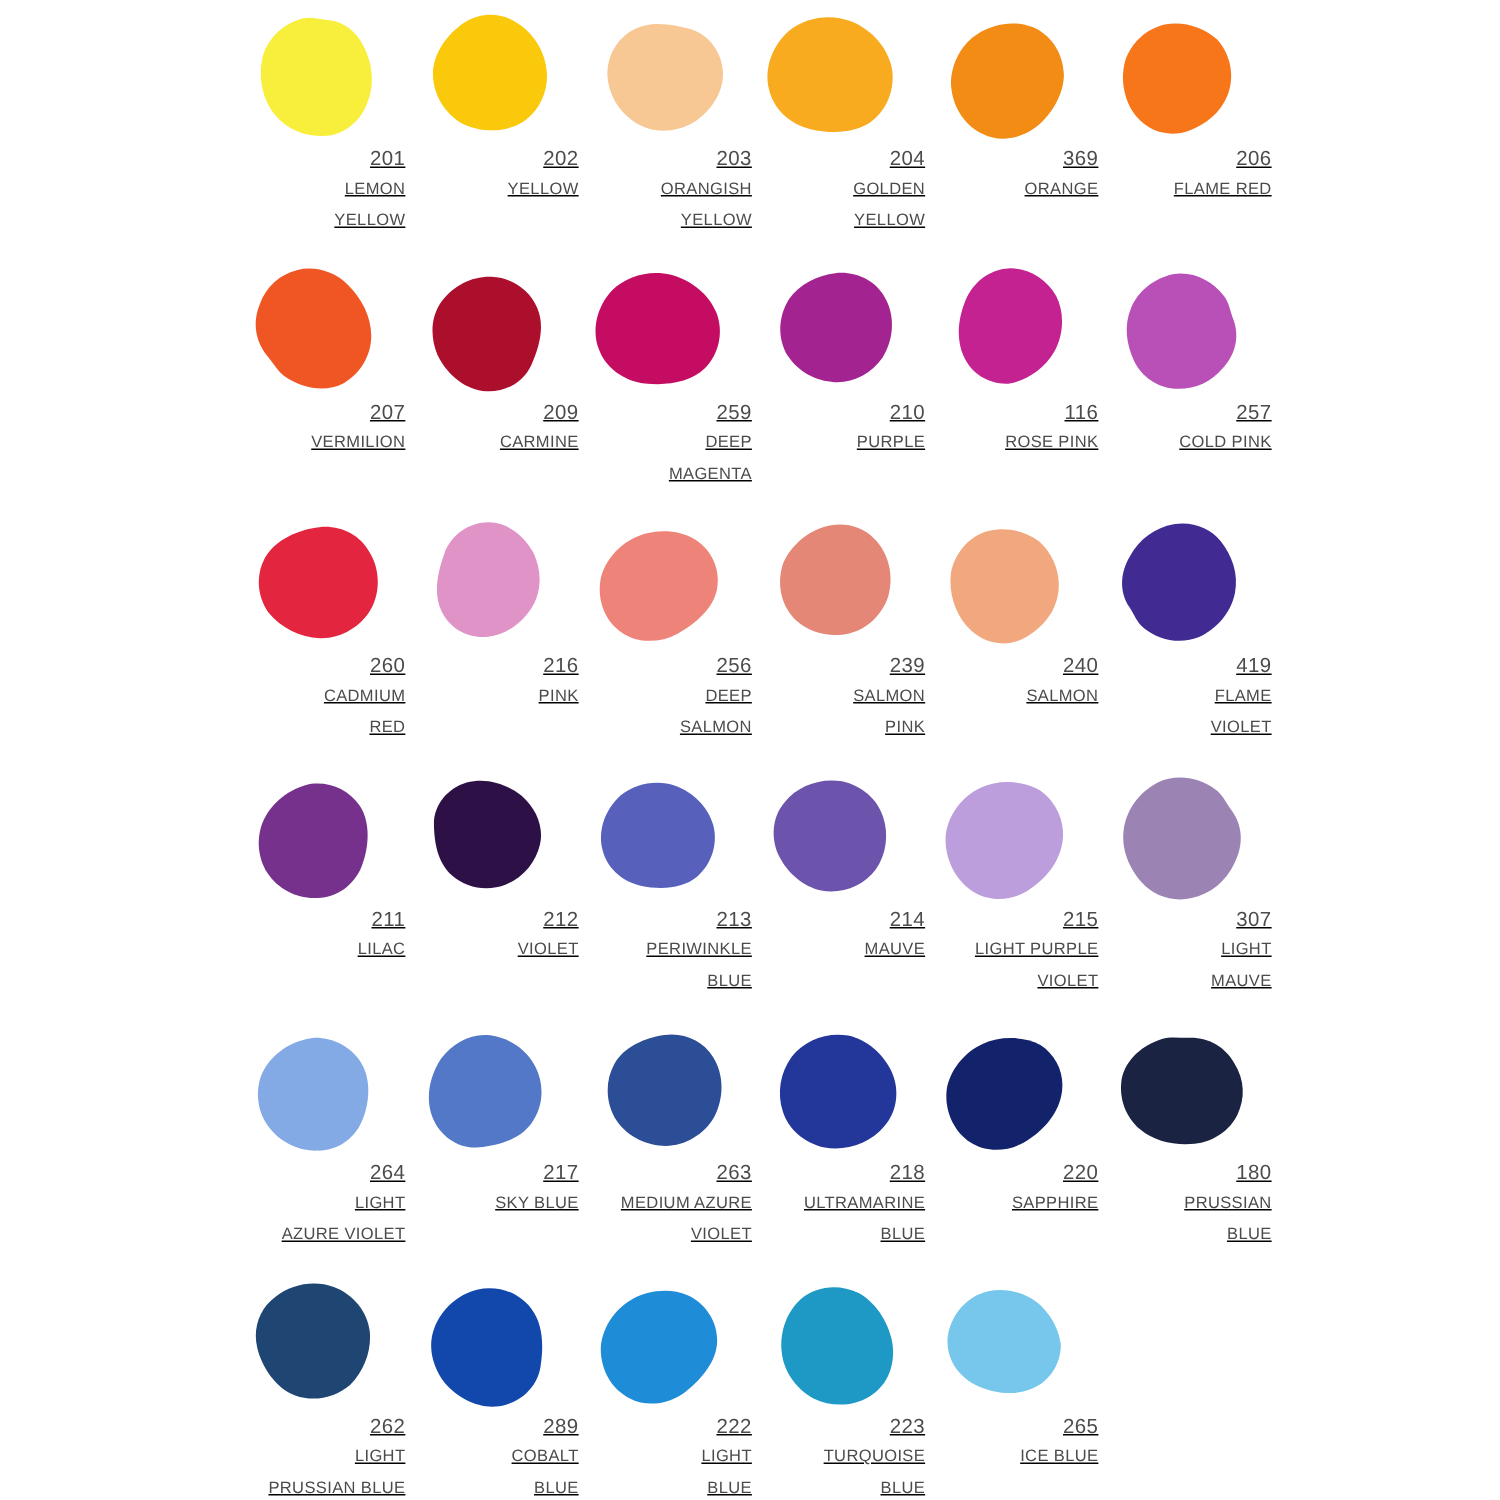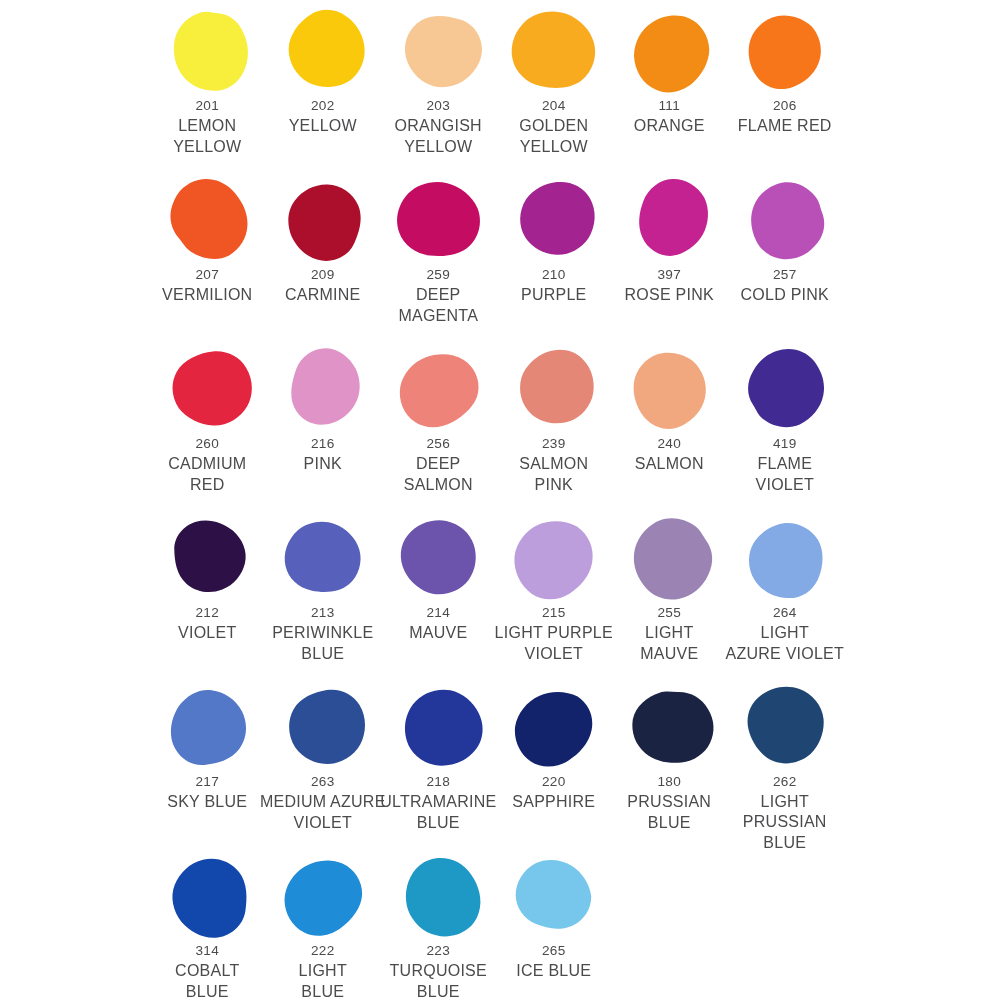--- a/index.html
+++ b/index.html
@@ -53,35 +53,36 @@
     filter: blur(0.18px);
   }
   .blob svg {
     display: block;
     width: 100%;
     height: 100%;
     overflow: visible;
   }
   .caption {
     margin-top: 2px;
-    text-align: center;
+    text-align: right;
     width: 126px;
     margin-left: -5px;
+    text-decoration: underline;
   }
   .code {
     display: block;
     font-size: 13.6px;
     letter-spacing: 0.3px;
     color: #4b4b4d;
     line-height: 20px;
     font-weight: 400;
   }
   .name {
     display: block;
-    font-size: 16px;
+    font-size: 11px;
     letter-spacing: 0.25px;
     color: #4b4b4d;
     line-height: 20.5px;
     white-space: pre-line;
     font-weight: 400;
   }
 </style>
 </head>
 <body>
 
@@ -154,21 +155,21 @@
         <div class="blob-wrap">
           <div class="blob">
             <svg viewBox="0 0 84 80" xmlns="http://www.w3.org/2000/svg" aria-hidden="true">
               <g transform="translate(42 40) rotate(134.5) scale(1.049 1.002) translate(-42 -40)">
                 <path d="M50,1 C64,2 77,11 81,24 C86,38 82,54 72,65 C62,75 48,79 36,76 C23,73 12,64 7,52 C2,39 5,24 15,13 C24,4 38,0 50,1 Z" fill="#F28C14"></path>
               </g>
             </svg>
           </div>
         </div>
         <div class="caption">
-          <span class="code">111</span>
+          <span class="code">369</span>
           <span class="name">ORANGE</span>
         </div>
       </div>
       <div class="swatch-cell">
         <div class="blob-wrap">
           <div class="blob">
             <svg viewBox="0 0 84 80" xmlns="http://www.w3.org/2000/svg" aria-hidden="true">
               <g transform="translate(42 40) rotate(163.3) scale(0.971 1.027) translate(-42 -40)">
                 <path d="M47,3 C61,2 74,9 80,21 C86,33 85,49 77,61 C69,72 55,78 42,77 C29,76 16,68 9,57 C3,45 4,30 13,19 C22,8 35,4 47,3 Z" fill="#F8761A"></path>
               </g>
@@ -245,21 +246,21 @@
         <div class="blob-wrap">
           <div class="blob">
             <svg viewBox="0 0 84 80" xmlns="http://www.w3.org/2000/svg" aria-hidden="true">
               <g transform="translate(42 40) rotate(295.6) scale(1.027 0.966) translate(-42 -40)">
                 <path d="M47,3 C61,2 74,9 80,21 C86,33 85,49 77,61 C69,72 55,78 42,77 C29,76 16,68 9,57 C3,45 4,30 13,19 C22,8 35,4 47,3 Z" fill="#C32290"></path>
               </g>
             </svg>
           </div>
         </div>
         <div class="caption">
-          <span class="code">397</span>
+          <span class="code">116</span>
           <span class="name">ROSE PINK</span>
         </div>
       </div>
       <div class="swatch-cell">
         <div class="blob-wrap">
           <div class="blob">
             <svg viewBox="0 0 84 80" xmlns="http://www.w3.org/2000/svg" aria-hidden="true">
               <g transform="translate(42 40) rotate(64.5) scale(0.989 0.990) translate(-42 -40)">
                 <path d="M51,3 C64,4 74,12 79,24 C85,37 84,50 78,61 C72,72 60,79 48,79 C35,79 22,75 13,65 C4,55 1,41 4,28 C8,14 20,5 33,2 C39,0.5 45,2.5 51,3 Z" fill="#B850B8"></path>
               </g>
@@ -362,20 +363,35 @@
         <div class="caption">
           <span class="code">419</span>
           <span class="name">FLAME
 VIOLET</span>
         </div>
       </div>
       <div class="swatch-cell">
         <div class="blob-wrap">
           <div class="blob">
             <svg viewBox="0 0 84 80" xmlns="http://www.w3.org/2000/svg" aria-hidden="true">
+              <g transform="translate(42 40) rotate(116.2) scale(1.009 0.984) translate(-42 -40)">
+                <path d="M46,1 C60,0 73,7 79,19 C86,31 86,47 79,59 C72,71 58,79 44,78 C31,77 18,70 10,59 C3,48 2,33 9,21 C16,9 32,2 46,1 Z" fill="#76318D"></path>
+              </g>
+            </svg>
+          </div>
+        </div>
+        <div class="caption">
+          <span class="code">211</span>
+          <span class="name">LILAC</span>
+        </div>
+      </div>
+      <div class="swatch-cell">
+        <div class="blob-wrap">
+          <div class="blob">
+            <svg viewBox="0 0 84 80" xmlns="http://www.w3.org/2000/svg" aria-hidden="true">
               <g transform="translate(42 40) rotate(273.7) scale(0.950 1.000) translate(-42 -40)">
                 <path d="M49,2 C63,1 76,10 81,23 C86,36 82,51 74,62 C65,73 52,79 39,77 C26,75 14,67 8,55 C2,43 3,28 12,17 C21,6 36,3 49,2 Z" fill="#2D1046"></path>
               </g>
             </svg>
           </div>
         </div>
         <div class="caption">
           <span class="code">212</span>
           <span class="name">VIOLET</span>
         </div>
@@ -431,21 +447,21 @@
         <div class="blob-wrap">
           <div class="blob">
             <svg viewBox="0 0 84 80" xmlns="http://www.w3.org/2000/svg" aria-hidden="true">
               <g transform="translate(42 40) rotate(48.9) scale(1.037 1.060) translate(-42 -40)">
                 <path d="M51,3 C64,4 74,12 79,24 C85,37 84,50 78,61 C72,72 60,79 48,79 C35,79 22,75 13,65 C4,55 1,41 4,28 C8,14 20,5 33,2 C39,0.5 45,2.5 51,3 Z" fill="#9B83B4"></path>
               </g>
             </svg>
           </div>
         </div>
         <div class="caption">
-          <span class="code">255</span>
+          <span class="code">307</span>
           <span class="name">LIGHT
 MAUVE</span>
         </div>
       </div>
       <div class="swatch-cell">
         <div class="blob-wrap">
           <div class="blob">
             <svg viewBox="0 0 84 80" xmlns="http://www.w3.org/2000/svg" aria-hidden="true">
               <g transform="translate(42 40) rotate(119.0) scale(0.984 1.006) translate(-42 -40)">
                 <path d="M46,1 C60,0 73,7 79,19 C86,31 86,47 79,59 C72,71 58,79 44,78 C31,77 18,70 10,59 C3,48 2,33 9,21 C16,9 32,2 46,1 Z" fill="#84AAE6"></path>
@@ -557,21 +573,21 @@
         <div class="blob-wrap">
           <div class="blob">
             <svg viewBox="0 0 84 80" xmlns="http://www.w3.org/2000/svg" aria-hidden="true">
               <g transform="translate(42 40) rotate(102.9) scale(1.042 1.046) translate(-42 -40)">
                 <path d="M49,2 C63,1 76,10 81,23 C86,36 82,51 74,62 C65,73 52,79 39,77 C26,75 14,67 8,55 C2,43 3,28 12,17 C21,6 36,3 49,2 Z" fill="#1247AC"></path>
               </g>
             </svg>
           </div>
         </div>
         <div class="caption">
-          <span class="code">314</span>
+          <span class="code">289</span>
           <span class="name">COBALT
 BLUE</span>
         </div>
       </div>
       <div class="swatch-cell">
         <div class="blob-wrap">
           <div class="blob">
             <svg viewBox="0 0 84 80" xmlns="http://www.w3.org/2000/svg" aria-hidden="true">
               <g transform="translate(42 40) rotate(150.5) scale(1.022 0.984) translate(-42 -40)">
                 <path d="M44,2 C58,0 72,6 79,17 C87,29 87,45 80,58 C73,70 59,78 45,78 C32,78 18,72 10,61 C2,50 1,34 8,22 C15,10 30,4 44,2 Z" fill="#1E8CD6"></path>

